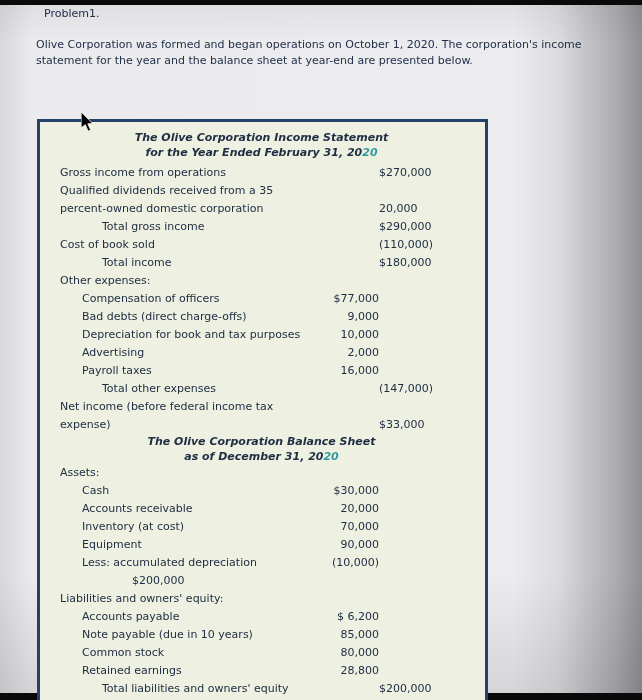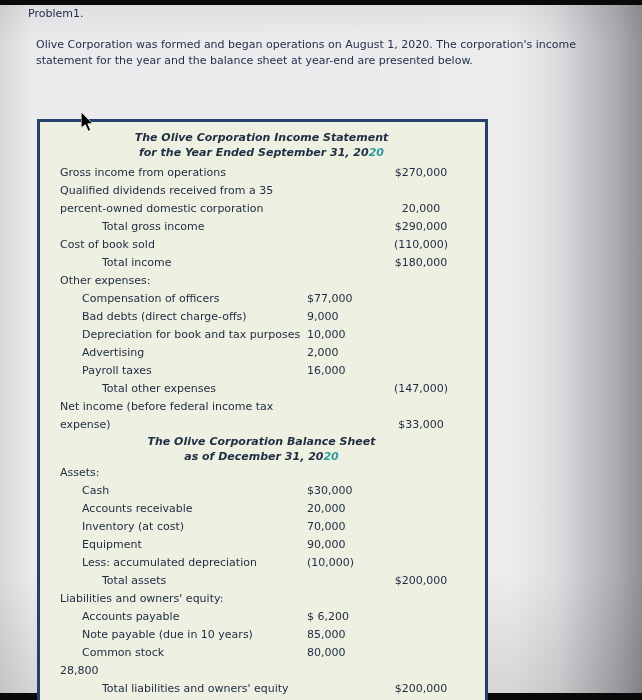--- a/index.html
+++ b/index.html
@@ -6,57 +6,57 @@
   body{
     width:642px;height:700px;position:relative;overflow:hidden;
     font-family:"DejaVu Sans","Liberation Sans",sans-serif;
     background:
       linear-gradient(180deg, rgba(0,0,0,0.06) 0%, rgba(0,0,0,0) 6%, rgba(0,0,0,0) 82%, rgba(0,0,0,0.10) 100%),
       linear-gradient(90deg, #d8d8db 0%, #ebebee 5%, #ececef 80%, #dcdcdf 87%, #ababb0 96%, #8f8f94 100%);
   }
   .bar{position:absolute;left:0;width:642px;background:#0a0a0a;}
   .bar.top{top:0;height:5px;}
   .bar.bottom{bottom:0;height:7px;}
-  .problem-label{position:absolute;left:28px;top:7px;font-size:11px;color:#22304a;}
+  .problem-label{position:absolute;left:44px;top:7px;font-size:11px;color:#22304a;}
   .intro{position:absolute;left:36px;top:37px;width:578px;font-size:11px;line-height:16px;color:#22304a;}
   .panel{
     position:absolute;left:37px;top:75px;width:451px;box-sizing:border-box;
     background:#eef0e1;border:3px solid #24416b;
     padding:8px 22px 8px 20px;
     margin-top:44px;
   }
   .stmt-title{text-align:center;font-weight:bold;font-style:italic;font-size:11px;line-height:15px;color:#212f45;}
   .title-gap{height:4px;}
   .accent{color:#2f9a9d;}
   .row{display:flex;align-items:flex-end;font-size:11px;line-height:18px;color:#212f45;}
   .lbl{flex:1;}
   .lbl.i1{padding-left:22px;}
   .lbl.i2{padding-left:42px;}
-  .mid{width:72px;text-align:left;white-space:pre;}
-  .rt{width:84px;text-align:center;white-space:pre;}
+  .mid{width:72px;text-align:right;white-space:pre;}
+  .rt{width:84px;text-align:left;white-space:pre;}
   .cursor{position:absolute;left:81px;top:112px;width:14px;height:20px;z-index:5;}
 </style>
 </head>
 <body>
 
 <div class="bar top"></div>
 <div class="bar bottom"></div>
 
 <div class="problem-label">Problem1.</div>
-<div class="intro">Olive Corporation was formed and began operations on August 1, 2020. The corporation's income statement for the year and the balance sheet at year-end are presented below.</div>
+<div class="intro">Olive Corporation was formed and began operations on October 1, 2020. The corporation's income statement for the year and the balance sheet at year-end are presented below.</div>
 
 <svg class="cursor" viewBox="0 0 13 19">
   <path d="M0 0 L0 15 L4 12 L6.7 18.2 L9 17.2 L6.3 11.2 L11 11 Z" fill="#000000" stroke="#ffffff" stroke-width="0.7"></path>
 </svg>
 
 <div class="panel">
 
   <div class="stmt-title">
     <div>The Olive Corporation Income Statement</div>
-    <div><span>for the Year Ended September 31, 20</span><span class="accent">20</span></div>
+    <div><span>for the Year Ended February 31, 20</span><span class="accent">20</span></div>
   </div>
   <div class="title-gap"></div>
 
   <div class="row">
       <div class="lbl">Gross income from operations</div>
       <div class="mid"></div>
       <div class="rt">$270,000</div>
     </div>
   <div class="row">
       <div class="lbl">Qualified dividends received from a 35 percent-owned domestic corporation</div>
@@ -148,21 +148,20 @@
       <div class="lbl i1">Equipment</div>
       <div class="mid">90,000</div>
       <div class="rt"></div>
     </div>
   <div class="row">
       <div class="lbl i1">Less: accumulated depreciation</div>
       <div class="mid">(10,000)</div>
       <div class="rt"></div>
     </div>
   <div class="row">
-      <div class="lbl i2">Total assets</div>
       <div class="mid"></div>
       <div class="rt">$200,000</div>
     </div>
   <div class="row">
       <div class="lbl">Liabilities and owners' equity:</div>
       <div class="mid"></div>
       <div class="rt"></div>
     </div>
   <div class="row">
       <div class="lbl i1">Accounts payable</div>
@@ -173,20 +172,21 @@
       <div class="lbl i1">Note payable (due in 10 years)</div>
       <div class="mid">85,000</div>
       <div class="rt"></div>
     </div>
   <div class="row">
       <div class="lbl i1">Common stock</div>
       <div class="mid">80,000</div>
       <div class="rt"></div>
     </div>
   <div class="row">
+      <div class="lbl i1">Retained earnings</div>
       <div class="mid">28,800</div>
       <div class="rt"></div>
     </div>
   <div class="row">
       <div class="lbl i2">Total liabilities and owners' equity</div>
       <div class="mid"></div>
       <div class="rt">$200,000</div>
     </div>
 
 </div>

